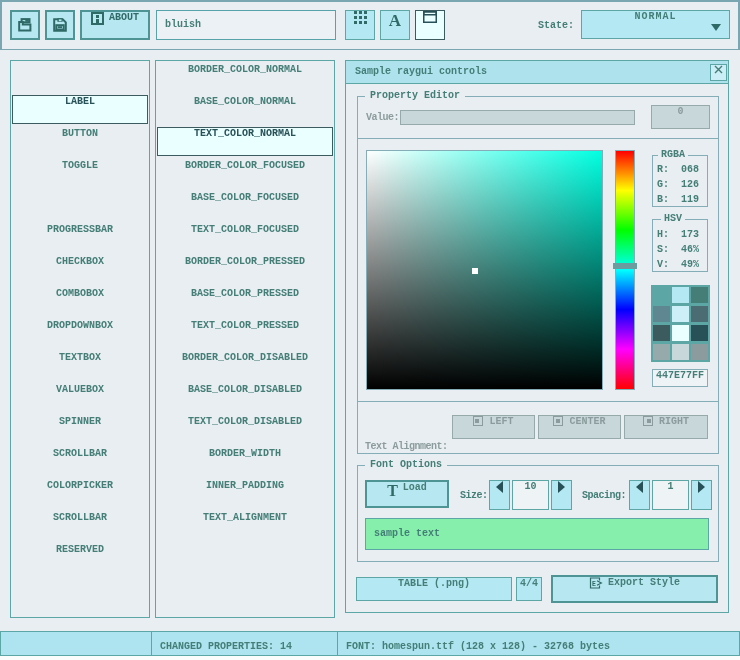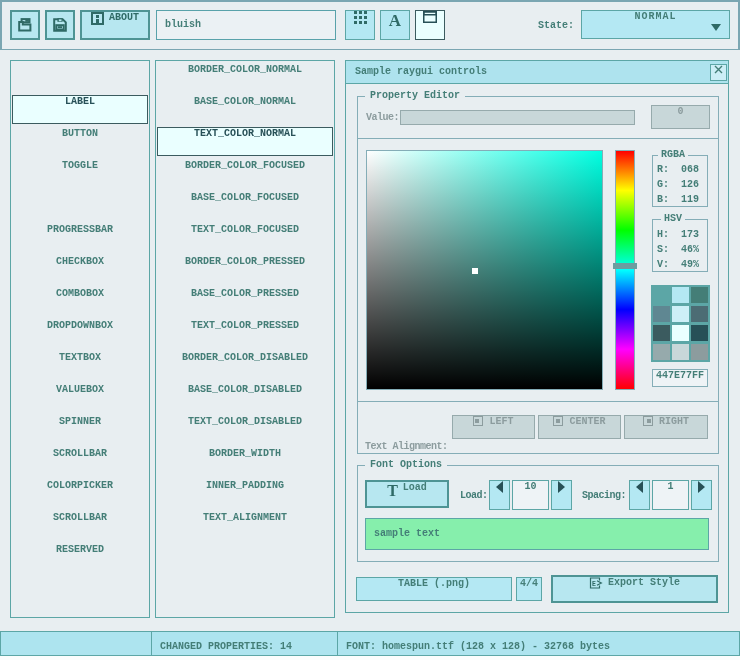--- a/index.html
+++ b/index.html
@@ -198,21 +198,21 @@
       </svg>
   RIGHT</div>
 
 <div class="abs gb" style="left:357px;top:465px;width:362px;height:97px;">
       <div class="gbt"></div>
   <div class="gbl">Font Options</div>
 </div>
 
 <div class="abs cc" style="left:365px;top:480px;width:84px;height:28px;background:#b7e7f0;border:2px solid #4e9494;">
   <span style="font-family:'Liberation Serif',serif;font-size:16px;color:#2f6a66;margin-right:5px;">T</span>Load</div>
-<div class="abs" style="left:460px;top:490px;letter-spacing:-0.5px;">Load:</div>
+<div class="abs" style="left:460px;top:490px;letter-spacing:-0.5px;">Size:</div>
 <div class="abs btn cc" style="left:489px;top:480px;width:21px;height:30px;">
   <div style="width:0;height:0;border-top:6px solid transparent;border-bottom:6px solid transparent;border-right:7px solid #275057;"></div>
     </div>
 <div class="abs cc" style="left:512px;top:480px;width:37px;height:30px;background:#eef3f6;border:1px solid #5ca6a6;">10</div>
 <div class="abs btn cc" style="left:551px;top:480px;width:21px;height:30px;">
   <div style="width:0;height:0;border-top:6px solid transparent;border-bottom:6px solid transparent;border-left:7px solid #275057;"></div>
     </div>
 <div class="abs" style="left:582px;top:490px;letter-spacing:-0.5px;">Spacing:</div>
 <div class="abs btn cc" style="left:629px;top:480px;width:21px;height:30px;">
   <div style="width:0;height:0;border-top:6px solid transparent;border-bottom:6px solid transparent;border-right:7px solid #275057;"></div>

